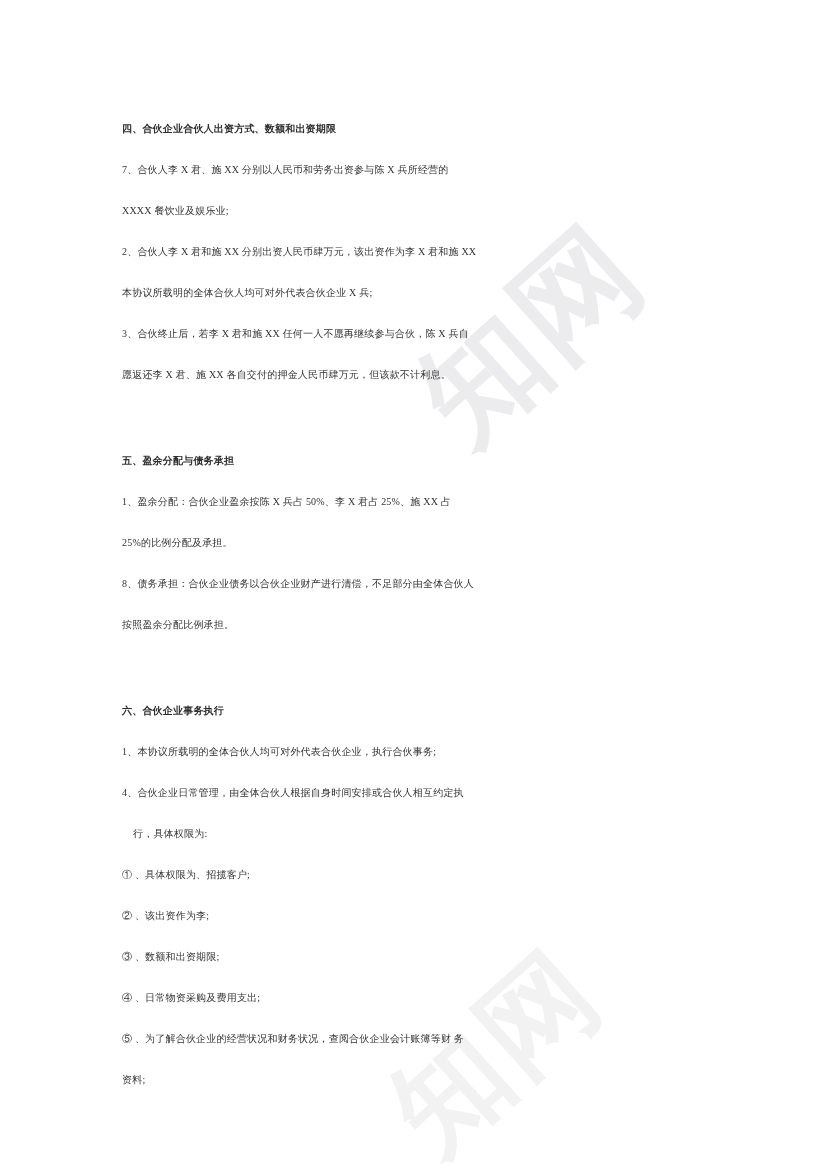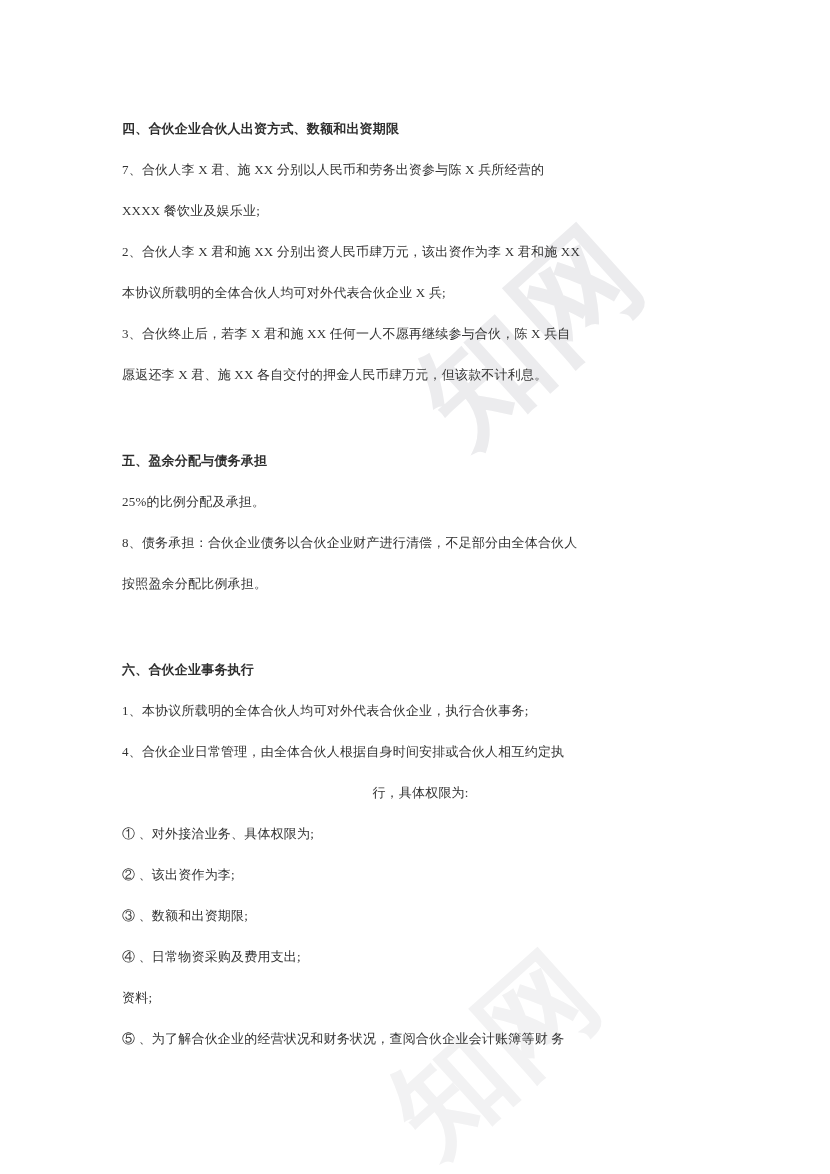--- a/index.html
+++ b/index.html
@@ -59,35 +59,34 @@
   .doc-content {
     position: absolute;
     left: 122px;
     top: 108px;
     width: 586px;
     z-index: 1;
   }
 
   .line {
     color: #333333;
-    font-size: 13px;
+    font-size: 10px;
     line-height: 41px;
     height: 41px;
     white-space: pre;
     letter-spacing: 0.2px;
   }
 
   .line.heading {
     font-weight: 700;
     color: #2e2e2e;
   }
 
   .line.indent {
     padding-left: 11px;
-    text-align: center;
   }
 
   .spacer {
     height: 45px;
   }
 </style>
 </head>
 <body>
 
 <div class="page">
@@ -100,29 +99,30 @@
   <div class="doc-content" id="doc-content">
       <div class="line heading">四、合伙企业合伙人出资方式、数额和出资期限</div>
       <div class="line">7、合伙人李 X 君、施 XX 分别以人民币和劳务出资参与陈 X 兵所经营的</div>
       <div class="line">XXXX 餐饮业及娱乐业;</div>
       <div class="line">2、合伙人李 X 君和施 XX 分别出资人民币肆万元，该出资作为李 X 君和施 XX</div>
       <div class="line">本协议所载明的全体合伙人均可对外代表合伙企业 X 兵;</div>
       <div class="line">3、合伙终止后，若李 X 君和施 XX 任何一人不愿再继续参与合伙，陈 X 兵自</div>
       <div class="line">愿返还李 X 君、施 XX 各自交付的押金人民币肆万元，但该款不计利息。</div>
       <div class="spacer"></div>
       <div class="line heading">五、盈余分配与债务承担</div>
+      <div class="line">1、盈余分配：合伙企业盈余按陈 X 兵占 50%、李 X 君占 25%、施 XX 占</div>
       <div class="line">25%的比例分配及承担。</div>
       <div class="line">8、债务承担：合伙企业债务以合伙企业财产进行清偿，不足部分由全体合伙人</div>
       <div class="line">按照盈余分配比例承担。</div>
       <div class="spacer"></div>
       <div class="line heading">六、合伙企业事务执行</div>
       <div class="line">1、本协议所载明的全体合伙人均可对外代表合伙企业，执行合伙事务;</div>
       <div class="line">4、合伙企业日常管理，由全体合伙人根据自身时间安排或合伙人相互约定执</div>
       <div class="line indent">行，具体权限为:</div>
-      <div class="line">① 、对外接洽业务、具体权限为;</div>
+      <div class="line">① 、具体权限为、招揽客户;</div>
       <div class="line">② 、该出资作为李;</div>
       <div class="line">③ 、数额和出资期限;</div>
       <div class="line">④ 、日常物资采购及费用支出;</div>
+      <div class="line">⑤ 、为了解合伙企业的经营状况和财务状况，查阅合伙企业会计账簿等财 务</div>
       <div class="line">资料;</div>
-      <div class="line">⑤ 、为了解合伙企业的经营状况和财务状况，查阅合伙企业会计账簿等财 务</div>
     </div>
 
 </div>
 
 </body></html>

